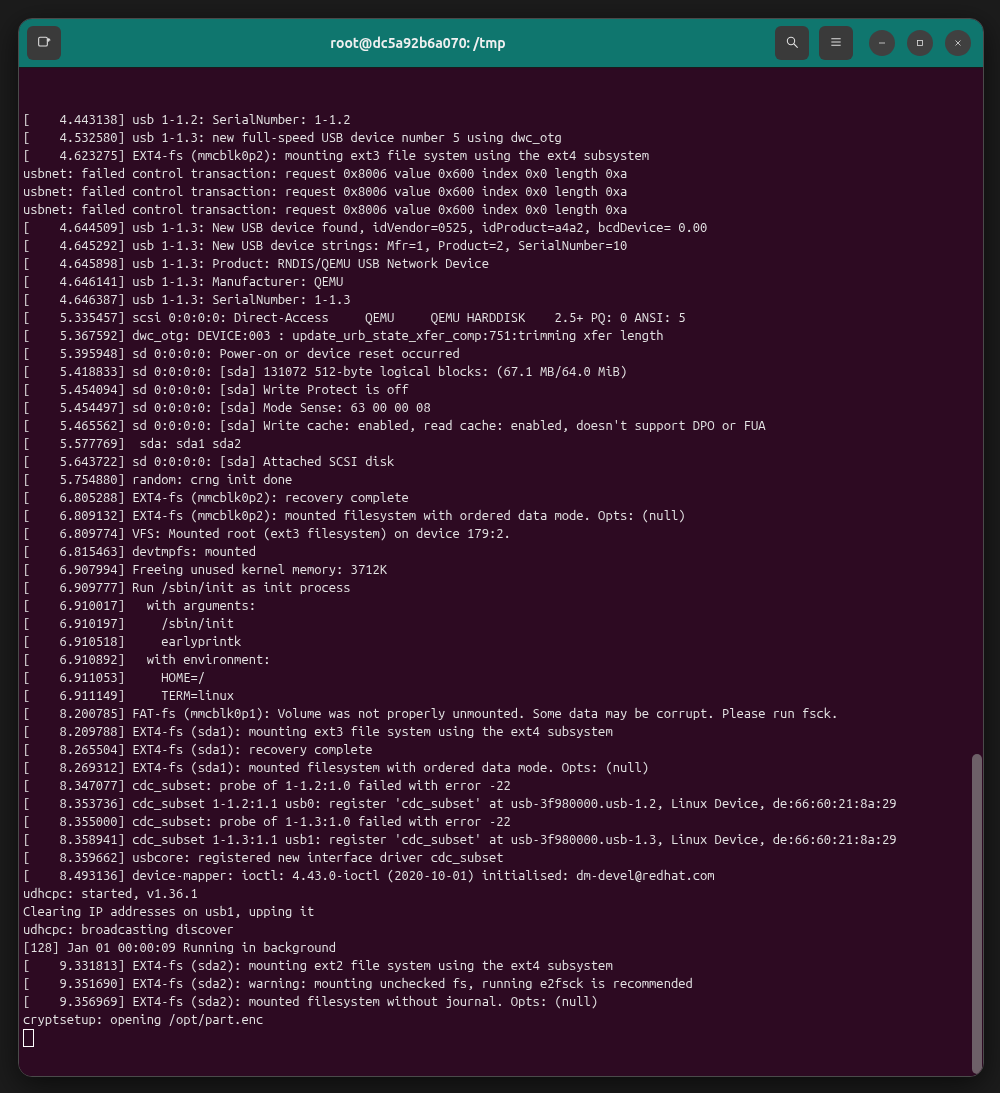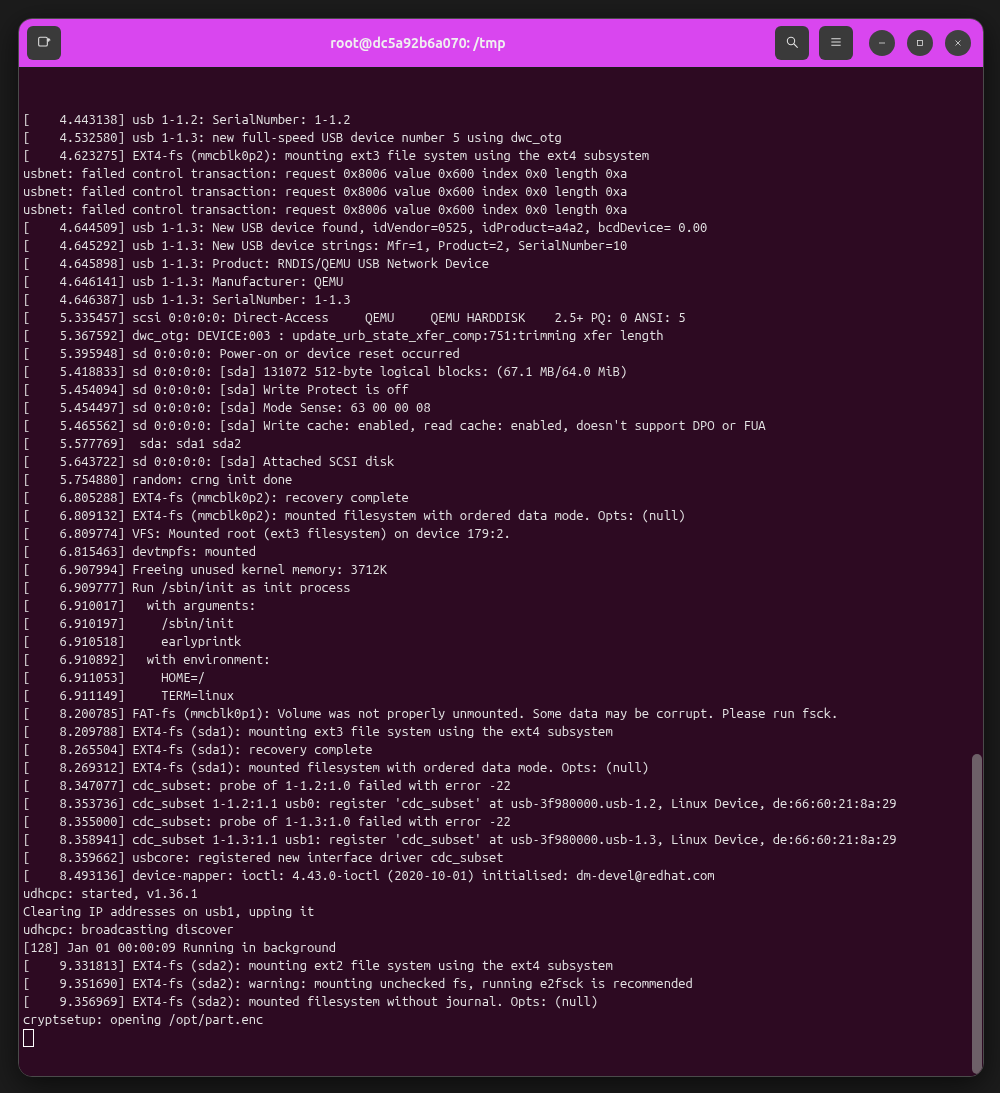--- a/index.html
+++ b/index.html
@@ -20,21 +20,21 @@
     background: #2d0a22;
     border-radius: 14px;
     box-shadow: 0 8px 30px rgba(0,0,0,0.6);
     display: flex;
     flex-direction: column;
     overflow: hidden;
     border: 1px solid #4a4a4a;
   }
   .titlebar {
     height: 48px;
-    background: #d946ef;
+    background: #0f766e;
     display: flex;
     align-items: center;
     padding: 0 8px;
     gap: 6px;
     border-bottom: 1px solid #1a1a1a;
   }
   .tb-btn {
     width: 34px;
     height: 34px;
     border-radius: 6px;

